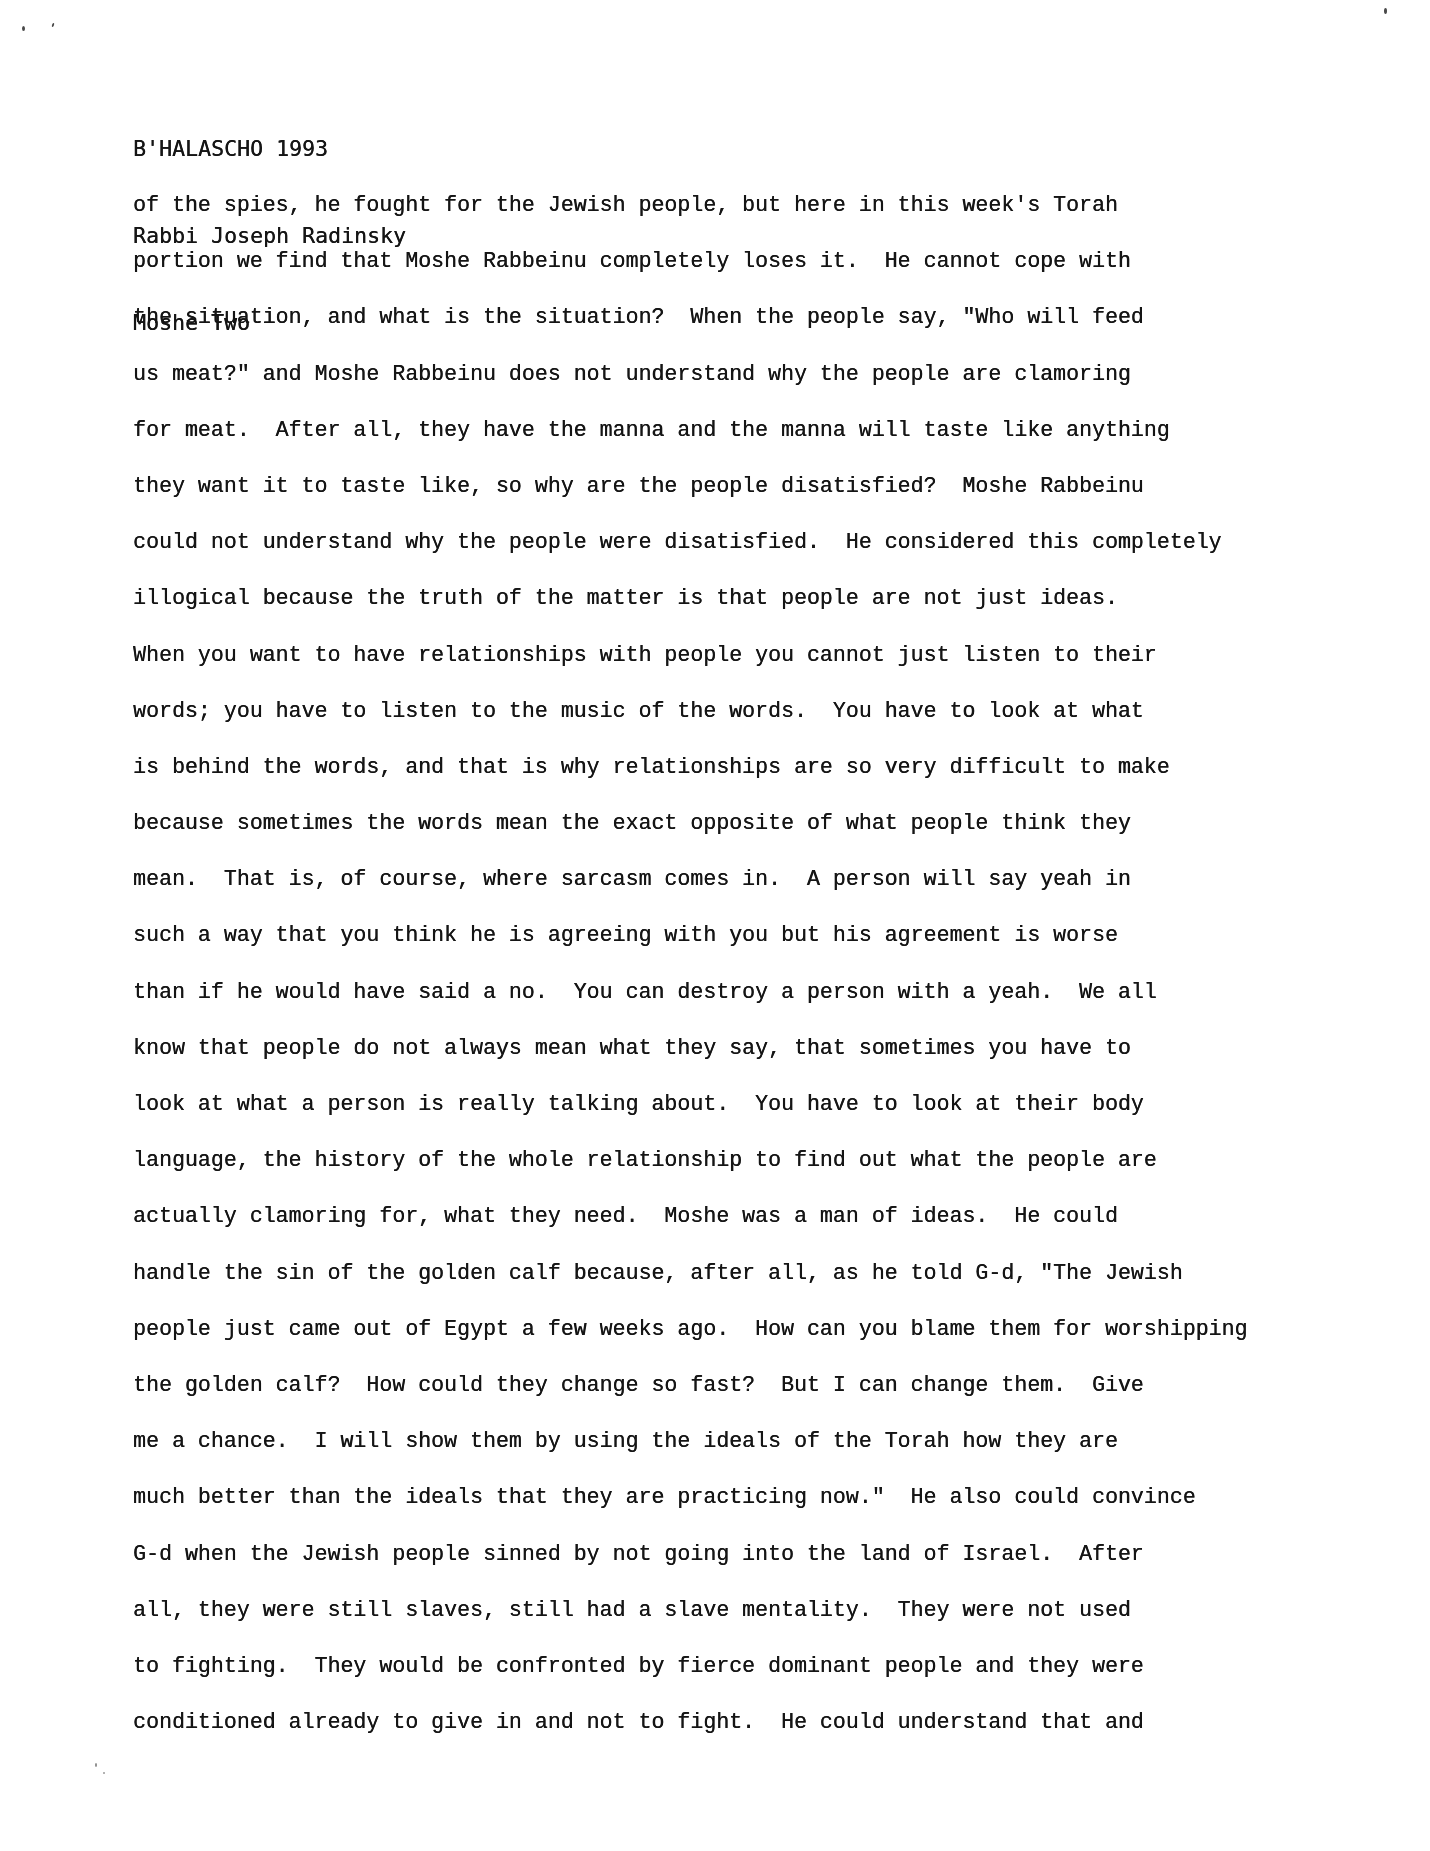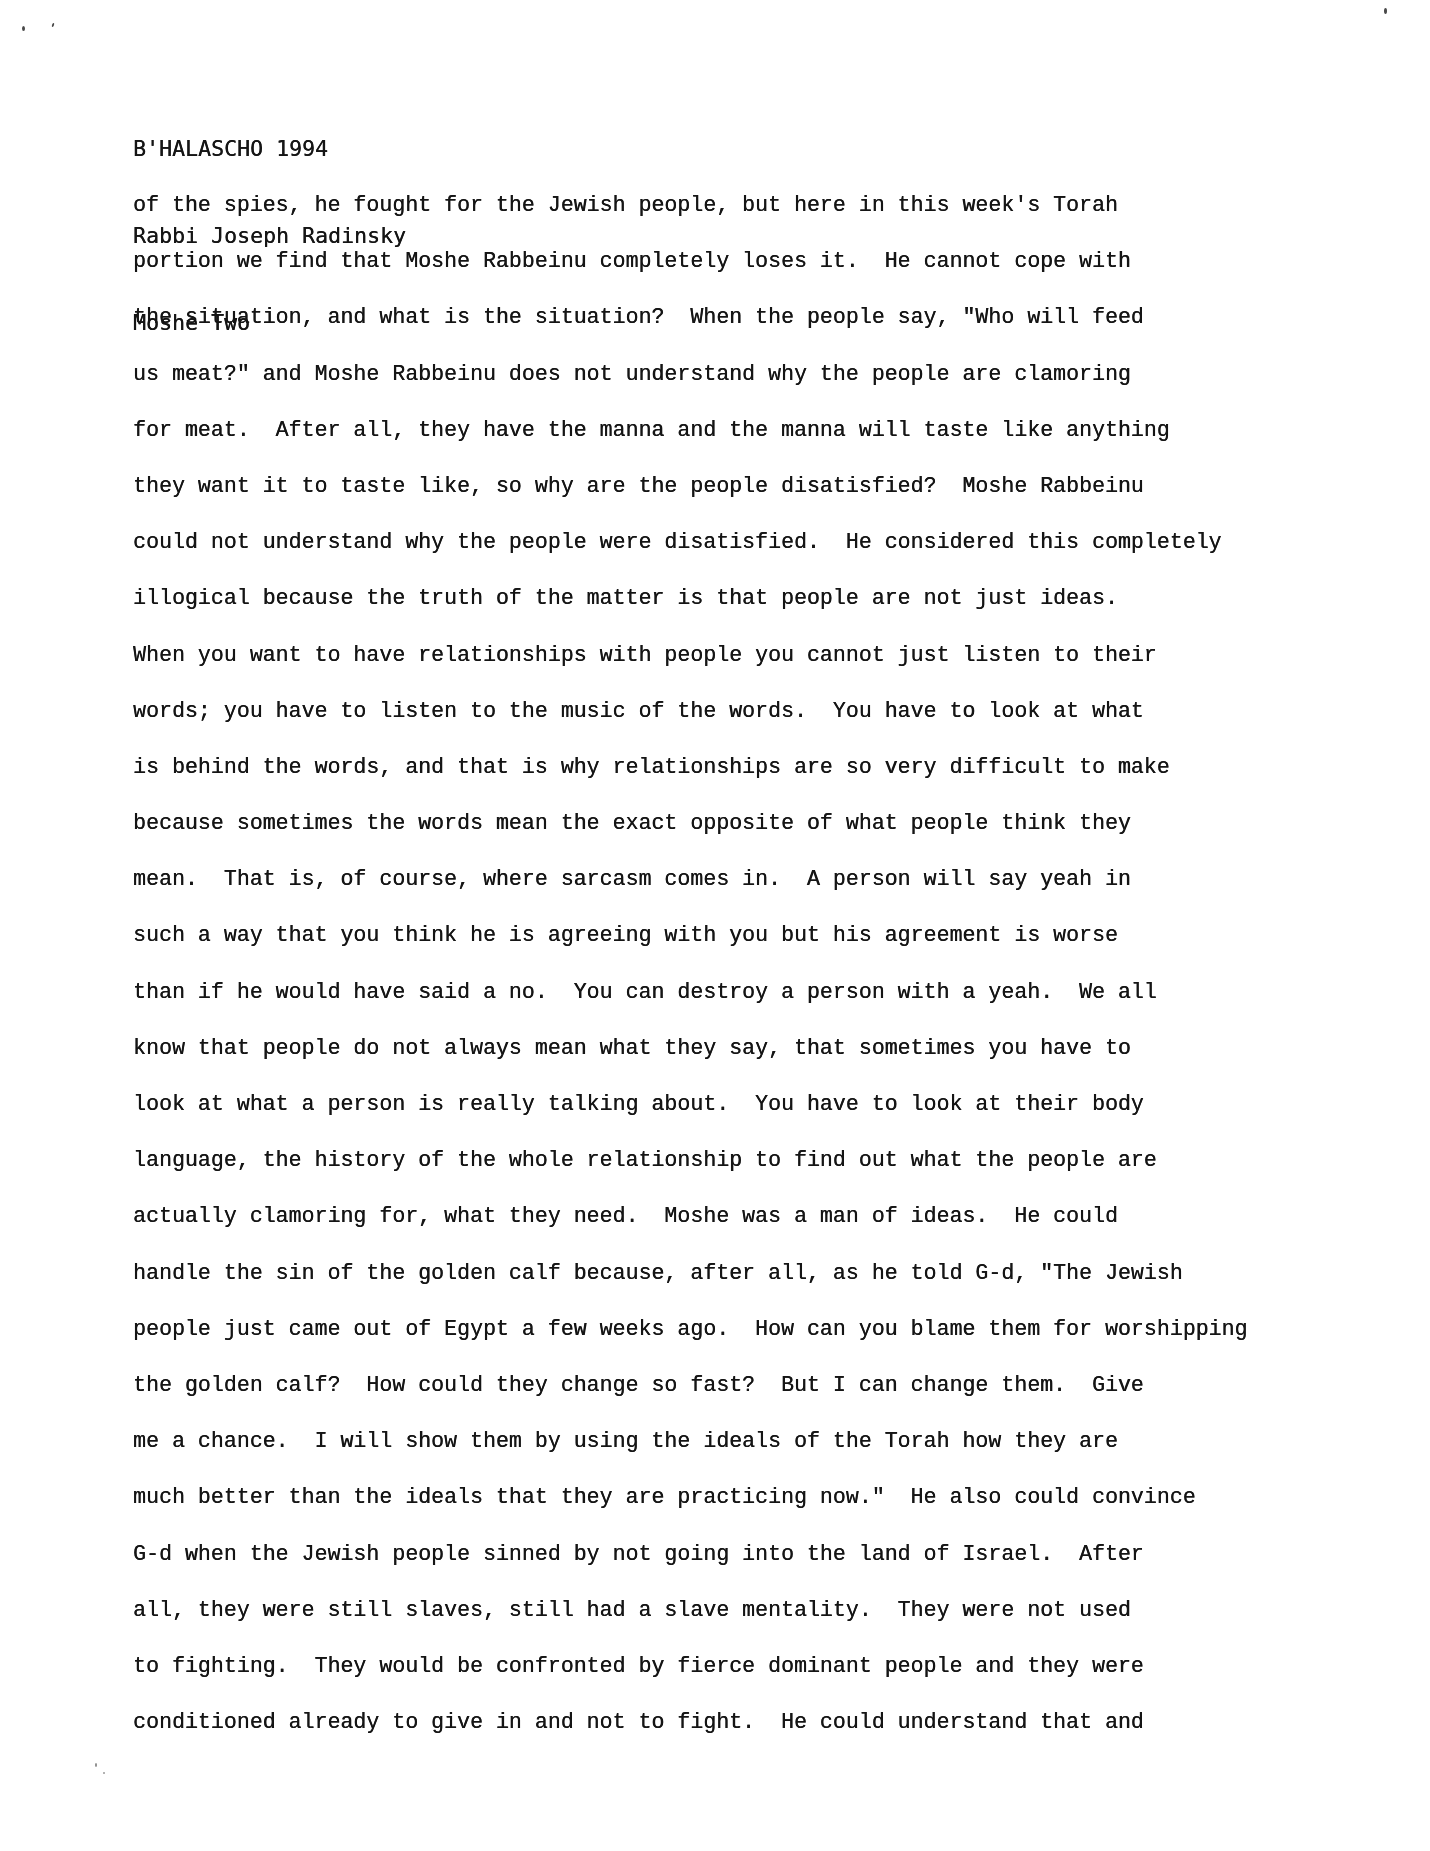--- a/index.html
+++ b/index.html
@@ -58,20 +58,20 @@
 
 <div class="paper">
 
   <span class="speck s1"></span>
   <span class="speck s2"></span>
   <span class="speck s3"></span>
   <span class="speck s4"></span>
   <span class="speck s5"></span>
 
   <header class="doc-header">
-    <div class="h-line">B'HALASCHO 1994</div>
+    <div class="h-line">B'HALASCHO 1993</div>
     <div class="h-line">Rabbi Joseph Radinsky</div>
     <div class="h-line">Moshe Two</div>
   </header>
 
   <main class="doc-body"><div class="b-line">of the spies, he fought for the Jewish people, but here in this week's Torah</div><div class="b-line">portion we find that Moshe Rabbeinu completely loses it.  He cannot cope with</div><div class="b-line">the situation, and what is the situation?  When the people say, "Who will feed</div><div class="b-line">us meat?" and Moshe Rabbeinu does not understand why the people are clamoring</div><div class="b-line">for meat.  After all, they have the manna and the manna will taste like anything</div><div class="b-line">they want it to taste like, so why are the people disatisfied?  Moshe Rabbeinu</div><div class="b-line">could not understand why the people were disatisfied.  He considered this completely</div><div class="b-line">illogical because the truth of the matter is that people are not just ideas.</div><div class="b-line">When you want to have relationships with people you cannot just listen to their</div><div class="b-line">words; you have to listen to the music of the words.  You have to look at what</div><div class="b-line">is behind the words, and that is why relationships are so very difficult to make</div><div class="b-line">because sometimes the words mean the exact opposite of what people think they</div><div class="b-line">mean.  That is, of course, where sarcasm comes in.  A person will say yeah in</div><div class="b-line">such a way that you think he is agreeing with you but his agreement is worse</div><div class="b-line">than if he would have said a no.  You can destroy a person with a yeah.  We all</div><div class="b-line">know that people do not always mean what they say, that sometimes you have to</div><div class="b-line">look at what a person is really talking about.  You have to look at their body</div><div class="b-line">language, the history of the whole relationship to find out what the people are</div><div class="b-line">actually clamoring for, what they need.  Moshe was a man of ideas.  He could</div><div class="b-line">handle the sin of the golden calf because, after all, as he told G-d, "The Jewish</div><div class="b-line">people just came out of Egypt a few weeks ago.  How can you blame them for worshipping</div><div class="b-line">the golden calf?  How could they change so fast?  But I can change them.  Give</div><div class="b-line">me a chance.  I will show them by using the ideals of the Torah how they are</div><div class="b-line">much better than the ideals that they are practicing now."  He also could convince</div><div class="b-line">G-d when the Jewish people sinned by not going into the land of Israel.  After</div><div class="b-line">all, they were still slaves, still had a slave mentality.  They were not used</div><div class="b-line">to fighting.  They would be confronted by fierce dominant people and they were</div><div class="b-line">conditioned already to give in and not to fight.  He could understand that and</div></main>
 
 </div>
 
 </body></html>

